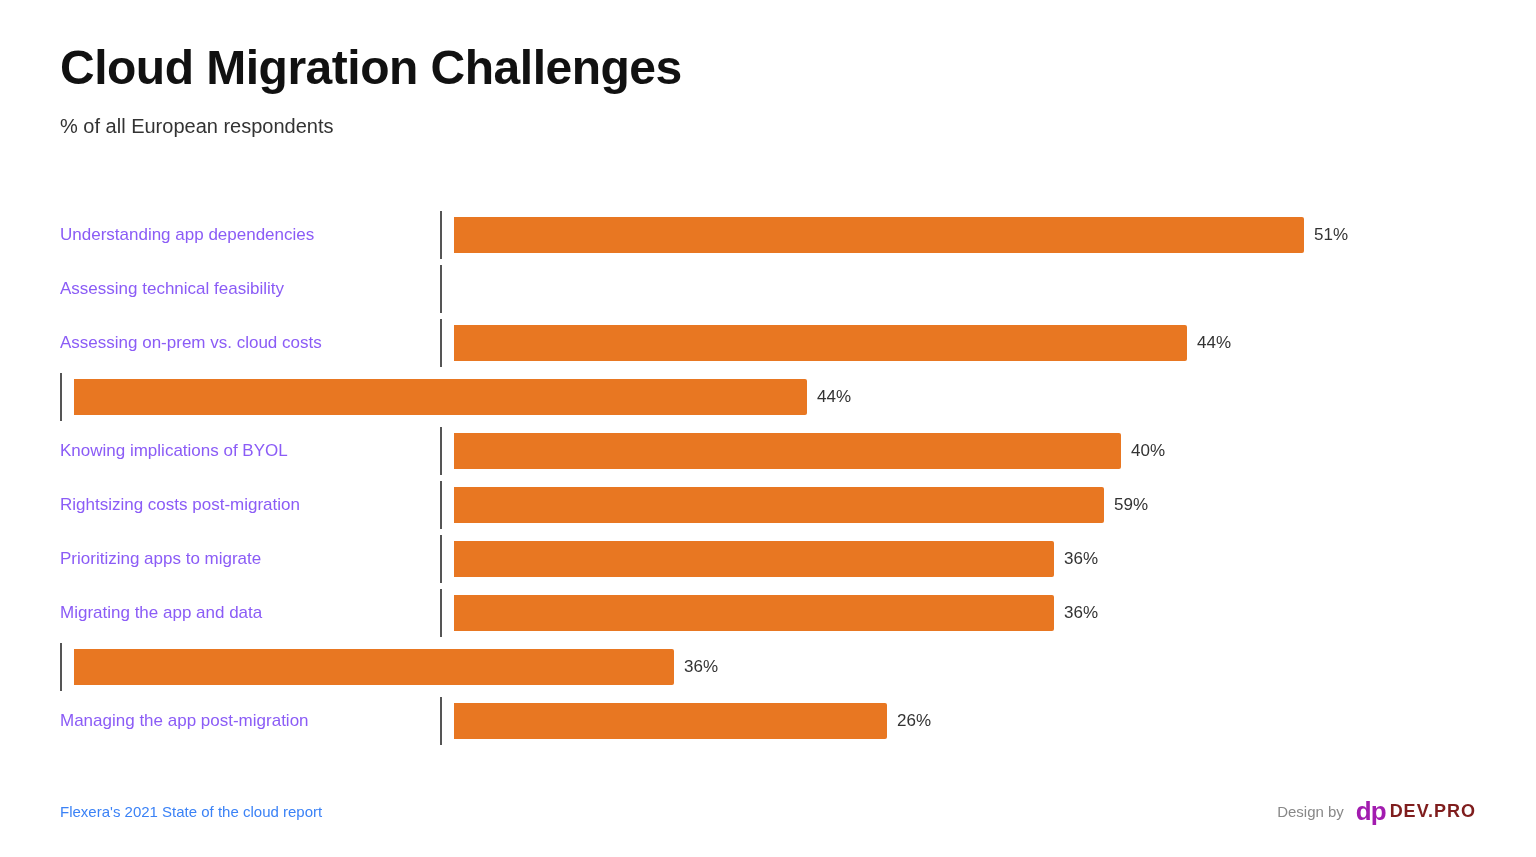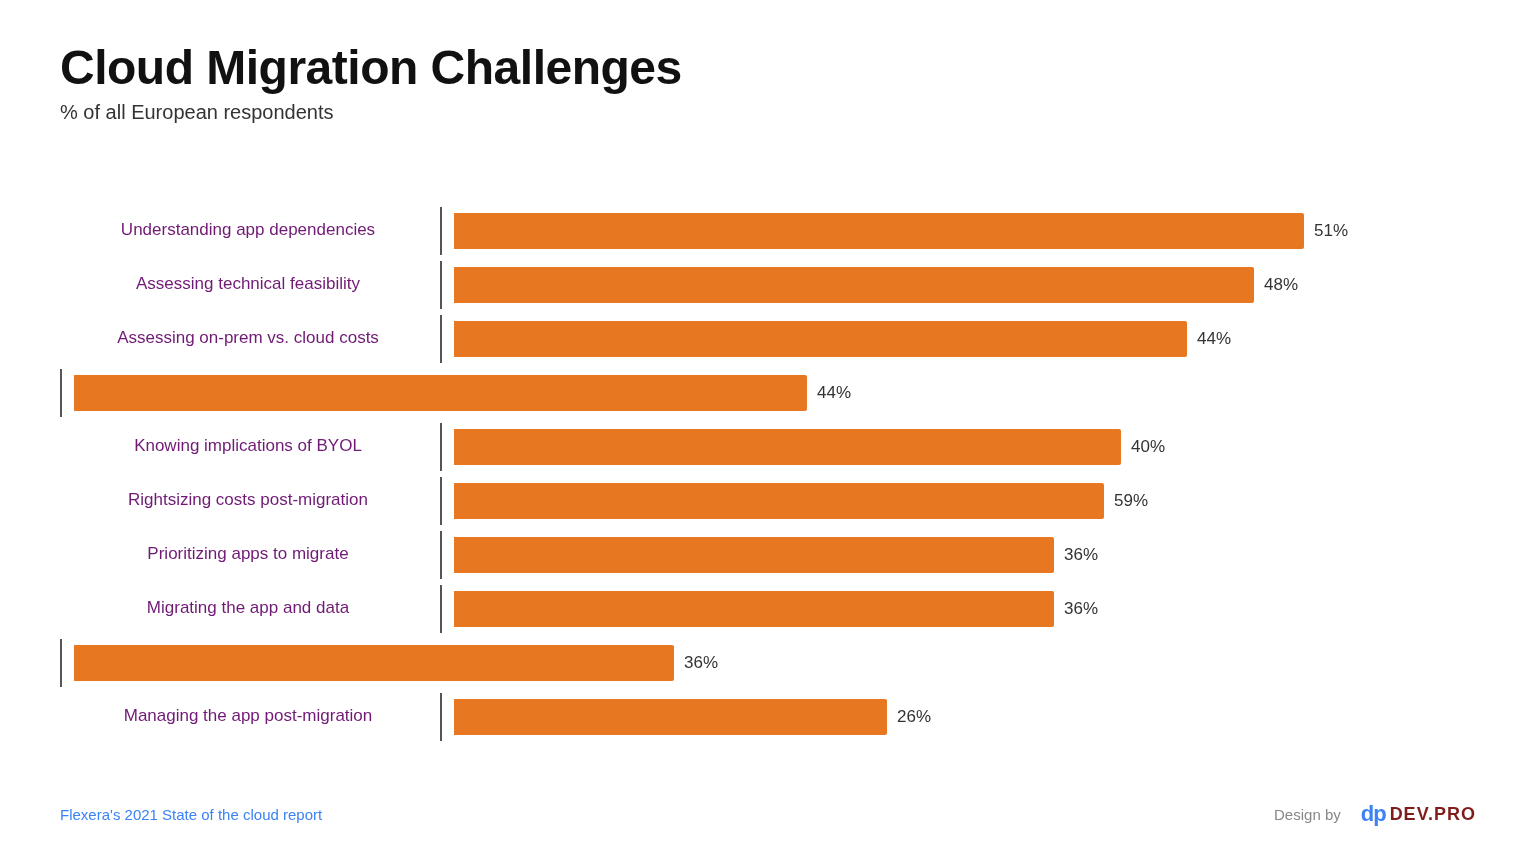--- a/index.html
+++ b/index.html
@@ -10,21 +10,21 @@
       height: 857px;
       overflow: hidden;
       display: flex;
       flex-direction: column;
       padding: 40px 60px 30px 60px;
     }
     .page-title {
       font-size: 48px;
       font-weight: 800;
       color: #111111;
-      margin-bottom: 6px;
+      margin-bottom: 20px;
       letter-spacing: -0.5px;
     }
     .subtitle {
       font-size: 20px;
       color: #333333;
       margin-bottom: 46px;
     }
     .chart-area {
       display: flex;
       flex: 1;
@@ -32,23 +32,23 @@
       justify-content: center;
     }
     .chart-row {
       display: flex;
       align-items: center;
       margin-bottom: 6px;
       height: 48px;
     }
     .bar-label {
       width: 380px;
-      text-align: center;
+      text-align: left;
       font-size: 17px;
-      color: #701a75;
+      color: #8b5cf6;
       padding-right: 4px;
       flex-shrink: 0;
       line-height: 1.2;
     }
     .bar-divider {
       width: 2px;
       background: #555555;
       align-self: stretch;
       flex-shrink: 0;
     }
@@ -78,35 +78,35 @@
       align-items: center;
       margin-top: 18px;
     }
     .footer-source {
       font-size: 15px;
       color: #3b82f6;
     }
     .footer-brand {
       display: flex;
       align-items: center;
-      gap: 20px;
+      gap: 12px;
     }
     .footer-design-by {
       font-size: 15px;
       color: #888888;
     }
     .footer-logo {
       display: flex;
       align-items: center;
       gap: 4px;
     }
     .footer-dp {
-      font-size: 22px;
+      font-size: 26px;
       font-weight: 800;
-      color: #3b82f6;
+      color: #a21caf;
       letter-spacing: -1px;
     }
     .footer-devpro {
       font-size: 18px;
       font-weight: 700;
       color: #7f1d1d;
       letter-spacing: 1px;
     }
   </style>
 </head>
@@ -121,24 +121,20 @@
       <div class="bar-label">Understanding app dependencies</div>
       <div class="bar-divider"></div>
       <div class="bar-container">
         <div class="bar" style="width: 850px;"></div>
         <span class="bar-value">51%</span>
       </div>
     </div>
     <div class="chart-row">
       <div class="bar-label">Assessing technical feasibility</div>
       <div class="bar-divider"></div>
-      <div class="bar-container">
-        <div class="bar" style="width: 800px;"></div>
-        <span class="bar-value">48%</span>
-      </div>
     </div>
     <div class="chart-row">
       <div class="bar-label">Assessing on-prem vs. cloud costs</div>
       <div class="bar-divider"></div>
       <div class="bar-container">
         <div class="bar" style="width: 733px;"></div>
         <span class="bar-value">44%</span>
       </div>
     </div>
     <div class="chart-row">

